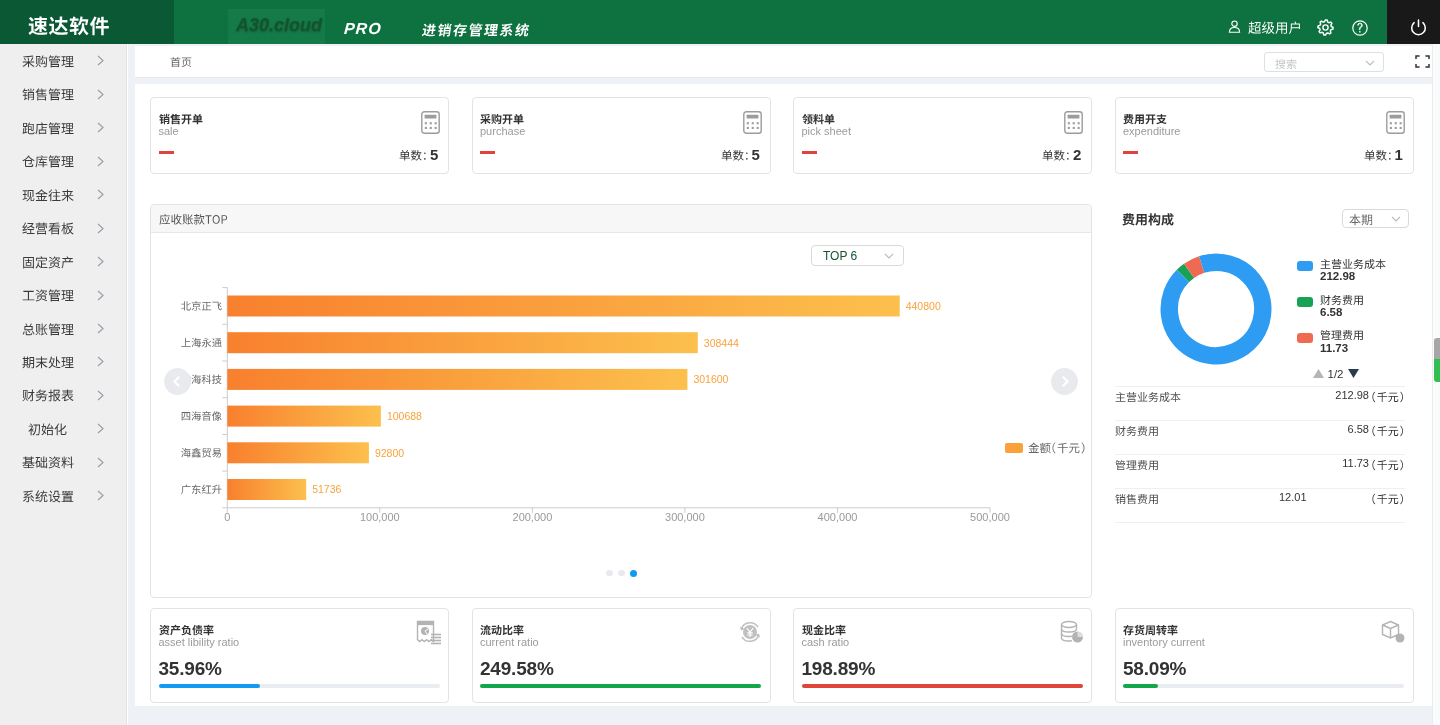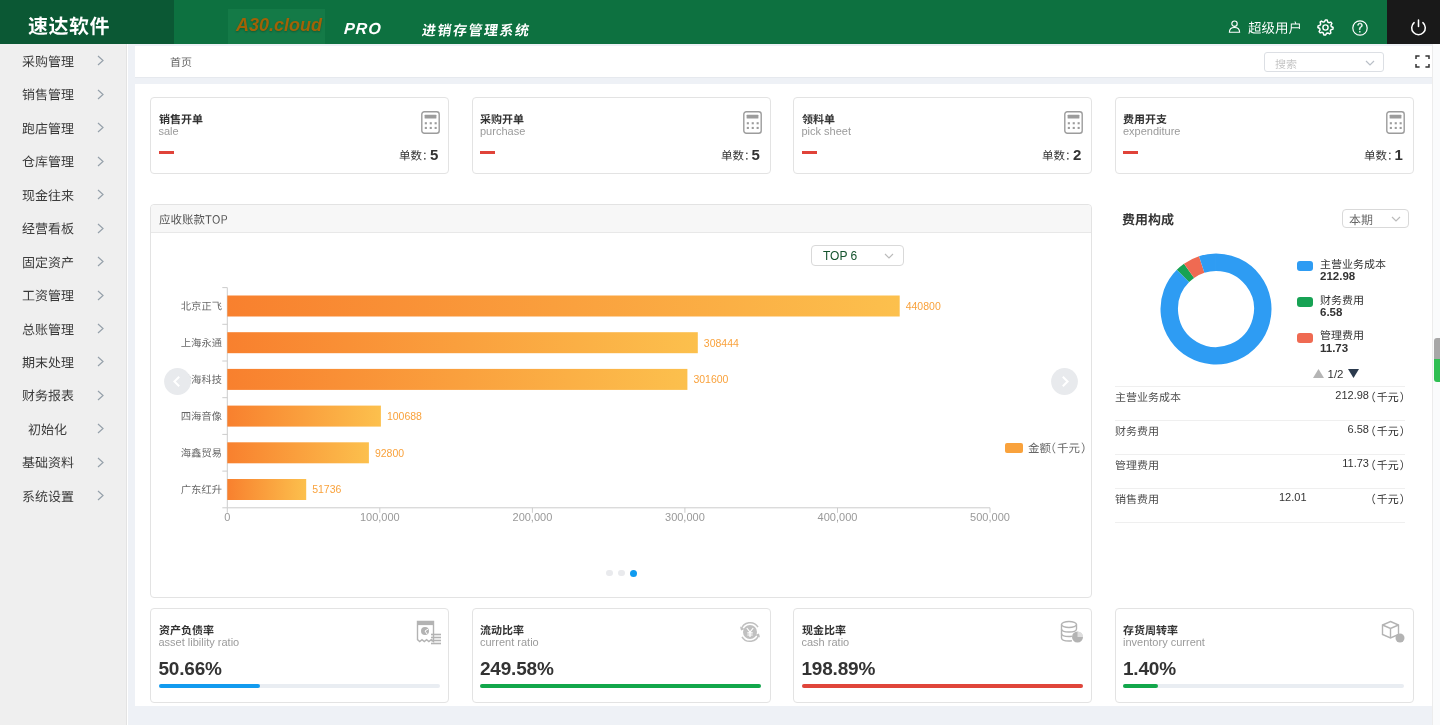--- a/index.html
+++ b/index.html
@@ -6,21 +6,21 @@
 .abs{position:absolute}
 body{position:relative}
 </style></head><body>
 
 <div class="abs" style="left:0;top:0;width:1440px;height:44px;background:#0d7140"></div>
 <div class="abs" style="left:0;top:0;width:174px;height:44px;background:#0b5834"></div>
 <svg style="position:absolute;left:28px;top:13px;" width="83" height="28" viewBox="0 0 83 28">
     <path transform="translate(0,20.4)" fill="#fff" d="M0.9 -15C2 -14 3.4 -12.6 4 -11.6L5.9 -13.1C5.3 -14 3.8 -15.4 2.7 -16.3ZM5.6 -9.8H0.8V-7.6H3.3V-2.3C2.4 -1.9 1.4 -1.2 0.5 -0.3L2 1.7C2.9 0.6 3.9 -0.6 4.6 -0.6C5.1 -0.6 5.8 -0 6.7 0.4C8.2 1.2 9.9 1.4 12.3 1.4C14.3 1.4 17.5 1.3 18.8 1.2C18.9 0.6 19.2 -0.5 19.5 -1.1C17.5 -0.9 14.5 -0.7 12.4 -0.7C10.3 -0.7 8.4 -0.8 7.1 -1.5C6.4 -1.8 6 -2.1 5.6 -2.3ZM9.2 -10.3H11.4V-8.6H9.2ZM13.7 -10.3H16V-8.6H13.7ZM11.4 -17V-15.3H6.4V-13.3H11.4V-12.2H7V-6.8H10.3C9.3 -5.5 7.6 -4.2 5.9 -3.6C6.4 -3.1 7.1 -2.3 7.4 -1.8C8.9 -2.5 10.3 -3.7 11.4 -5.1V-1.4H13.7V-5C15.2 -4 16.6 -2.9 17.4 -2.1L18.9 -3.7C17.9 -4.6 16.1 -5.8 14.5 -6.8H18.3V-12.2H13.7V-13.3H18.9V-15.3H13.7V-17Z M21.7 -15.6C22.6 -14.4 23.6 -12.7 24 -11.6L26.2 -12.8C25.8 -13.9 24.7 -15.5 23.7 -16.7ZM31.8 -16.9C31.7 -15.6 31.7 -14.4 31.7 -13.3H27.1V-11H31.5C31 -7.8 29.9 -5.4 26.6 -3.8C27.2 -3.3 27.9 -2.5 28.2 -1.8C30.8 -3.2 32.2 -5 33.1 -7.2C34.8 -5.4 36.6 -3.4 37.6 -1.9L39.6 -3.4C38.3 -5.2 35.9 -7.7 33.7 -9.7L33.9 -11H39.4V-13.3H34.1C34.2 -14.4 34.2 -15.7 34.3 -16.9ZM26 -9.7H21.3V-7.4H23.6V-2.7C22.8 -2.3 21.8 -1.6 20.9 -0.6L22.6 1.7C23.3 0.5 24.2 -0.8 24.7 -0.8C25.2 -0.8 25.9 -0.2 26.8 0.3C28.3 1.2 30 1.4 32.6 1.4C34.6 1.4 37.9 1.3 39.3 1.2C39.3 0.5 39.7 -0.7 40 -1.4C38 -1.1 34.8 -0.9 32.7 -0.9C30.4 -0.9 28.6 -1 27.2 -1.8C26.7 -2.1 26.4 -2.3 26 -2.5Z M52.4 -17C52 -13.9 51.3 -11 49.9 -9.2C50.4 -8.9 51.4 -8.2 51.8 -7.8C52.6 -8.9 53.2 -10.4 53.7 -12H57.8C57.6 -10.7 57.4 -9.5 57.1 -8.6L59.1 -8.1C59.5 -9.6 60 -11.8 60.4 -13.8L58.8 -14.2L58.4 -14.1H54.2C54.4 -15 54.6 -15.8 54.7 -16.7ZM53.9 -10.2V-9.2C53.9 -6.7 53.6 -2.7 49.7 0.2C50.2 0.6 51.1 1.3 51.5 1.8C53.4 0.3 54.5 -1.4 55.2 -3.1C56 -1 57.2 0.7 59 1.8C59.4 1.2 60.1 0.2 60.6 -0.2C58.2 -1.4 56.8 -4.1 56.1 -7.2C56.2 -7.9 56.2 -8.6 56.2 -9.2V-10.2ZM42.7 -6.2C42.8 -6.4 43.6 -6.5 44.3 -6.5H46.2V-4.4C44.4 -4.1 42.8 -3.9 41.5 -3.8L42 -1.3L46.2 -2V1.7H48.4V-2.4L50.7 -2.8L50.5 -5L48.4 -4.7V-6.5H50.3L50.4 -8.7H48.4V-11.4H46.2V-8.7H44.9C45.4 -9.8 45.9 -11.2 46.4 -12.6H50.5V-14.8H47.1L47.5 -16.5L45.2 -17C45.1 -16.2 44.9 -15.5 44.7 -14.8H41.8V-12.6H44.1C43.7 -11.3 43.3 -10.2 43.1 -9.8C42.7 -8.9 42.4 -8.4 41.9 -8.2C42.2 -7.7 42.5 -6.6 42.7 -6.2Z M67.8 -7.3V-5H73.2V1.8H75.7V-5H80.8V-7.3H75.7V-10.8H79.9V-13.1H75.7V-16.7H73.2V-13.1H71.6C71.8 -13.9 72 -14.6 72.2 -15.4L69.8 -15.9C69.4 -13.4 68.6 -10.9 67.5 -9.3C68.1 -9.1 69.1 -8.5 69.6 -8.2C70 -8.9 70.4 -9.8 70.8 -10.8H73.2V-7.3ZM66.3 -16.9C65.3 -14.1 63.6 -11.2 61.9 -9.4C62.3 -8.8 62.9 -7.5 63.2 -6.9C63.6 -7.3 64 -7.8 64.4 -8.3V1.8H66.6V-11.9C67.4 -13.3 68.1 -14.8 68.6 -16.2Z"></path>
   </svg>
 <div class="abs" style="left:228px;top:9px;width:97px;height:35px;background:#147a47"></div>
-<div class="abs" style="left:236px;top:15px;width:98px;height:24px;color:#a16207;font-style:italic;font-weight:bold;font-size:18px;letter-spacing:0;text-shadow:0 1px 2px rgba(0,0,0,0.25)">A30.cloud</div>
+<div class="abs" style="left:236px;top:15px;width:98px;height:24px;color:#14532d;font-style:italic;font-weight:bold;font-size:18px;letter-spacing:0;text-shadow:0 1px 2px rgba(0,0,0,0.25)">A30.cloud</div>
 <div class="abs" style="left:344px;top:20px;color:#fff;font-style:italic;font-weight:bold;font-size:16px;letter-spacing:1px;transform:skewX(-4deg)">PRO</div>
 <svg style="position:absolute;left:422px;top:20.5px;transform:skewX(-8deg);" width="110" height="20" viewBox="0 0 110 20">
     <path transform="translate(0,14.3)" fill="#fff" d="M0.8 -10.7C1.6 -10 2.6 -9 3 -8.3L4.3 -9.4C3.8 -10 2.8 -11 2 -11.6ZM9.8 -11.5V-9.5H8.2V-11.5H6.5V-9.5H4.8V-7.9H6.5V-7C6.5 -6.6 6.5 -6.3 6.5 -5.9H4.6V-4.3H6.2C6 -3.5 5.6 -2.7 4.8 -2.1C5.2 -1.9 5.9 -1.3 6.1 -1C7.1 -1.8 7.7 -3.1 7.9 -4.3H9.8V-1.2H11.4V-4.3H13.3V-5.9H11.4V-7.9H13V-9.5H11.4V-11.5ZM8.2 -7.9H9.8V-5.9H8.1C8.2 -6.3 8.2 -6.6 8.2 -7ZM3.9 -6.8H0.6V-5.2H2.2V-1.8C1.6 -1.6 1 -1 0.3 -0.4L1.4 1.2C1.9 0.4 2.6 -0.5 3 -0.5C3.3 -0.5 3.8 -0.1 4.4 0.3C5.4 0.8 6.7 1 8.4 1C9.9 1 12.2 0.9 13.2 0.8C13.2 0.4 13.5 -0.5 13.7 -0.9C12.2 -0.7 10 -0.6 8.5 -0.6C6.9 -0.6 5.6 -0.7 4.7 -1.2C4.4 -1.4 4.1 -1.5 3.9 -1.7Z M21.5 -10.8C22 -10 22.4 -8.9 22.6 -8.3L24 -9C23.8 -9.7 23.3 -10.7 22.8 -11.5ZM27.5 -11.6C27.3 -10.7 26.7 -9.6 26.4 -8.9L27.7 -8.3C28.1 -9 28.6 -10 29 -11ZM16.3 -5.1V-3.5H18V-1.4C18 -0.8 17.6 -0.4 17.3 -0.2C17.6 0.1 17.9 0.8 18 1.2C18.3 0.9 18.8 0.7 21.3 -0.6C21.2 -1 21 -1.6 21 -2.1L19.6 -1.4V-3.5H21.3V-5.1H19.6V-6.4H21V-7.9H17.3C17.5 -8.2 17.7 -8.5 17.9 -8.8H21.3V-10.4H18.8C18.9 -10.7 19.1 -11.1 19.2 -11.4L17.8 -11.9C17.4 -10.6 16.6 -9.5 15.8 -8.7C16 -8.3 16.4 -7.4 16.5 -7.1L17 -7.6V-6.4H18V-5.1ZM23.2 -4H27.1V-2.9H23.2ZM23.2 -5.4V-6.4H27.1V-5.4ZM24.4 -11.9V-8H21.7V1.2H23.2V-1.5H27.1V-0.6C27.1 -0.4 27 -0.4 26.8 -0.3C26.6 -0.3 25.9 -0.3 25.3 -0.4C25.5 0.1 25.7 0.7 25.8 1.2C26.8 1.2 27.5 1.1 27.9 0.9C28.4 0.6 28.5 0.2 28.5 -0.5V-8L27.1 -8H25.9V-11.9Z M39.4 -4.8V-3.9H35.9V-2.3H39.4V-0.6C39.4 -0.4 39.4 -0.3 39.1 -0.3C38.9 -0.3 38.1 -0.3 37.4 -0.4C37.6 0.1 37.8 0.8 37.9 1.3C39 1.3 39.8 1.2 40.4 1C41 0.8 41.1 0.3 41.1 -0.5V-2.3H44.5V-3.9H41.1V-4.4C42.1 -5 43 -5.9 43.7 -6.6L42.7 -7.5L42.3 -7.4H37V-5.9H40.8C40.4 -5.5 39.9 -5.1 39.4 -4.8ZM36.2 -11.9C36 -11.3 35.8 -10.7 35.6 -10.1H31.8V-8.5H34.9C34 -6.8 32.8 -5.2 31.3 -4.2C31.5 -3.8 31.9 -3.1 32 -2.6C32.5 -3 33 -3.3 33.4 -3.7V1.2H35.1V-5.6C35.7 -6.5 36.3 -7.4 36.7 -8.5H44.3V-10.1H37.4C37.6 -10.5 37.8 -11 37.9 -11.5Z M49.2 -6.1V1.3H50.9V0.9H56.9V1.3H58.5V-2.4H50.9V-3H57.8V-6.1ZM56.9 -0.4H50.9V-1.1H56.9ZM52.4 -8.8C52.5 -8.5 52.7 -8.3 52.8 -8H47.5V-5.5H49.1V-6.7H57.8V-5.5H59.5V-8H54.5C54.3 -8.3 54.1 -8.8 53.9 -9.1ZM50.9 -4.9H56.2V-4.2H50.9ZM48.8 -12C48.4 -10.8 47.7 -9.6 46.9 -8.9C47.3 -8.7 48 -8.3 48.3 -8.1C48.8 -8.5 49.2 -9.1 49.5 -9.7H50C50.4 -9.2 50.7 -8.6 50.9 -8.2L52.3 -8.7C52.2 -9 51.9 -9.4 51.7 -9.7H53.4V-10.9H50.1C50.2 -11.2 50.3 -11.4 50.4 -11.7ZM54.8 -12C54.5 -11 54 -10 53.4 -9.4C53.7 -9.2 54.4 -8.8 54.7 -8.6C55 -8.9 55.3 -9.3 55.5 -9.7H56.1C56.5 -9.2 57 -8.6 57.1 -8.2L58.5 -8.8C58.4 -9.1 58.1 -9.4 57.9 -9.7H59.8V-10.9H56.1C56.2 -11.2 56.3 -11.4 56.4 -11.7Z M69.2 -7.4H70.6V-6.2H69.2ZM72.1 -7.4H73.4V-6.2H72.1ZM69.2 -9.9H70.6V-8.7H69.2ZM72.1 -9.9H73.4V-8.7H72.1ZM66.6 -0.7V0.8H75.7V-0.7H72.2V-2H75.2V-3.6H72.2V-4.8H75V-11.3H67.7V-4.8H70.5V-3.6H67.6V-2H70.5V-0.7ZM62.3 -1.7 62.7 -0C64.1 -0.5 65.8 -1 67.3 -1.6L67 -3.1L65.7 -2.7V-5.5H66.9V-7.1H65.7V-9.5H67.2V-11.1H62.5V-9.5H64V-7.1H62.6V-5.5H64V-2.2Z M80.9 -3C80.2 -2.1 79.1 -1.2 78 -0.6C78.5 -0.4 79.2 0.2 79.5 0.5C80.5 -0.2 81.8 -1.3 82.6 -2.4ZM86.2 -2.2C87.3 -1.4 88.6 -0.2 89.2 0.5L90.7 -0.5C90 -1.3 88.6 -2.4 87.5 -3.1ZM86.5 -6.2C86.7 -5.9 87 -5.6 87.3 -5.3L83.1 -5.1C84.9 -6 86.7 -7.1 88.3 -8.4L87.1 -9.5C86.5 -8.9 85.8 -8.4 85.1 -8L82.4 -7.8C83.2 -8.4 84 -9.1 84.7 -9.8C86.5 -10 88.3 -10.2 89.7 -10.6L88.5 -11.9C86.1 -11.4 82.2 -11 78.8 -10.9C79 -10.5 79.2 -9.8 79.2 -9.4C80.2 -9.5 81.3 -9.5 82.4 -9.6C81.6 -8.9 80.9 -8.4 80.6 -8.2C80.2 -7.9 79.9 -7.7 79.6 -7.7C79.7 -7.2 80 -6.5 80 -6.2C80.3 -6.3 80.8 -6.4 83 -6.6C82.1 -6 81.3 -5.6 80.9 -5.4C80 -5 79.5 -4.7 78.9 -4.7C79.1 -4.2 79.3 -3.5 79.4 -3.2C79.9 -3.4 80.5 -3.5 83.7 -3.7V-0.6C83.7 -0.5 83.6 -0.4 83.4 -0.4C83.2 -0.4 82.3 -0.4 81.6 -0.4C81.8 0 82.1 0.7 82.2 1.2C83.2 1.2 84 1.2 84.6 0.9C85.3 0.7 85.4 0.2 85.4 -0.6V-3.9L88.3 -4.1C88.7 -3.6 89 -3.2 89.2 -2.8L90.5 -3.6C89.9 -4.5 88.8 -5.9 87.7 -6.8Z M102.5 -4.8V-0.9C102.5 0.5 102.8 1 104.1 1C104.3 1 104.8 1 105.1 1C106.1 1 106.5 0.4 106.6 -1.8C106.2 -1.9 105.5 -2.2 105.2 -2.5C105.2 -0.7 105.1 -0.4 104.9 -0.4C104.8 -0.4 104.5 -0.4 104.4 -0.4C104.2 -0.4 104.2 -0.4 104.2 -0.9V-4.8ZM99.9 -4.8C99.8 -2.4 99.6 -1 97.5 -0.1C97.8 0.3 98.3 0.9 98.5 1.3C101.1 0.2 101.4 -1.9 101.5 -4.8ZM93.5 -1 93.9 0.7C95.2 0.2 96.9 -0.5 98.5 -1.1L98.2 -2.6C96.5 -1.9 94.7 -1.3 93.5 -1ZM101.1 -11.6C101.3 -11.1 101.5 -10.5 101.7 -10.1H98.6V-8.6H100.8C100.2 -7.8 99.5 -6.9 99.2 -6.7C98.9 -6.4 98.5 -6.3 98.2 -6.2C98.4 -5.9 98.6 -5 98.7 -4.6C99.2 -4.8 99.9 -4.9 104.6 -5.4C104.8 -5 105 -4.7 105.1 -4.4L106.5 -5.1C106.2 -6 105.3 -7.3 104.5 -8.3L103.2 -7.7C103.5 -7.4 103.7 -7 103.9 -6.7L101.1 -6.5C101.6 -7.1 102.2 -7.9 102.7 -8.6H106.4V-10.1H102.5L103.4 -10.3C103.3 -10.7 103 -11.4 102.7 -12ZM93.9 -5.8C94.1 -5.9 94.4 -6 95.5 -6.1C95.1 -5.5 94.7 -5 94.5 -4.8C94.1 -4.3 93.8 -4 93.4 -3.9C93.6 -3.5 93.9 -2.7 93.9 -2.4C94.3 -2.6 94.9 -2.8 98.2 -3.6C98.2 -3.9 98.2 -4.6 98.2 -5L96.3 -4.6C97.2 -5.7 98 -7 98.7 -8.2L97.2 -9.1C97 -8.6 96.7 -8.1 96.5 -7.6L95.4 -7.6C96.2 -8.7 97 -10 97.5 -11.2L95.8 -12C95.3 -10.4 94.4 -8.7 94.1 -8.3C93.8 -7.8 93.6 -7.5 93.3 -7.5C93.5 -7 93.8 -6.1 93.9 -5.8Z"></path>
   </svg>
 <svg class="abs" style="left:1228px;top:20px" width="13" height="13" viewBox="0 0 15 15">
 <circle cx="7.5" cy="4.2" r="3.1" fill="none" stroke="#fff" stroke-width="1.3"></circle>
 <path d="M1.6 14.2 C1.6 10.6 4.2 8.6 7.5 8.6 C10.8 8.6 13.4 10.6 13.4 14.2 Z" fill="none" stroke="#fff" stroke-width="1.3"></path>
   </svg>
 <svg style="position:absolute;left:1248px;top:18.5px;" width="55" height="19" viewBox="0 0 55 19">
     <path transform="translate(0,13.8)" fill="#fff" d="M8 -4.7H11.2V-2.2H8ZM7.1 -5.5V-1.4H12.3V-5.5ZM1.3 -5.3C1.3 -2.9 1.1 -0.7 0.4 0.6C0.6 0.7 1 1 1.2 1.1C1.6 0.4 1.8 -0.5 2 -1.6C3 0.3 4.6 0.7 7.5 0.7H12.7C12.7 0.4 12.9 -0 13.1 -0.3C12.3 -0.2 8.1 -0.2 7.5 -0.2C6.1 -0.2 5 -0.4 4.2 -0.7V-3.4H6.3V-4.3H4.2V-6.2H6.4C6.6 -6.1 6.8 -5.9 6.9 -5.8C8.4 -6.6 9.2 -7.9 9.5 -9.9H11.6C11.5 -8.1 11.3 -7.5 11.2 -7.2C11.1 -7.1 10.9 -7.1 10.7 -7.1C10.6 -7.1 10 -7.1 9.5 -7.2C9.6 -6.9 9.7 -6.6 9.7 -6.3C10.3 -6.3 10.9 -6.3 11.2 -6.3C11.6 -6.3 11.8 -6.4 12 -6.6C12.3 -7 12.4 -7.9 12.5 -10.4C12.6 -10.5 12.6 -10.8 12.6 -10.8H6.6V-9.9H8.5C8.3 -8.3 7.7 -7.2 6.5 -6.6V-7.1H4.1V-8.8H6.2V-9.7H4.1V-11.3H3.1V-9.7H1V-8.8H3.1V-7.1H0.7V-6.2H3.3V-1.3C2.8 -1.7 2.4 -2.3 2.1 -3.3C2.2 -3.9 2.2 -4.5 2.2 -5.2Z M14.1 -0.8 14.3 0.2C15.6 -0.2 17.3 -0.9 18.9 -1.5L18.7 -2.4C17 -1.8 15.2 -1.1 14.1 -0.8ZM18.9 -10.5V-9.5H20.4C20.2 -5.2 19.8 -1.7 17.9 0.5C18.2 0.6 18.7 0.9 18.8 1.1C20 -0.4 20.6 -2.4 21 -4.8C21.5 -3.7 22 -2.7 22.7 -1.8C21.9 -0.9 20.9 -0.2 19.8 0.3C20.1 0.5 20.4 0.9 20.6 1.1C21.6 0.6 22.5 -0.1 23.3 -1C24 -0.1 24.9 0.6 25.9 1.1C26 0.8 26.3 0.4 26.5 0.2C25.6 -0.2 24.7 -0.9 23.9 -1.8C24.9 -3 25.6 -4.6 26 -6.6L25.4 -6.8L25.2 -6.8H23.8C24.1 -7.9 24.5 -9.3 24.8 -10.5ZM21.4 -9.5H23.6C23.2 -8.2 22.8 -6.8 22.5 -5.9H24.8C24.5 -4.6 24 -3.5 23.3 -2.5C22.4 -3.8 21.7 -5.2 21.2 -6.7C21.3 -7.6 21.4 -8.5 21.4 -9.5ZM14.2 -5.7C14.4 -5.8 14.8 -5.9 16.5 -6.1C15.9 -5.2 15.3 -4.5 15.1 -4.2C14.6 -3.7 14.3 -3.4 14 -3.3C14.1 -3.1 14.3 -2.6 14.3 -2.4C14.6 -2.6 15.1 -2.8 18.7 -3.9C18.6 -4.1 18.6 -4.5 18.6 -4.7L16 -4C17 -5.2 18 -6.6 18.8 -8L18 -8.5C17.7 -8 17.4 -7.5 17.1 -7L15.3 -6.8C16.1 -8 16.9 -9.5 17.6 -10.9L16.6 -11.4C16.1 -9.7 15 -8 14.7 -7.5C14.4 -7 14.2 -6.7 13.9 -6.7C14 -6.4 14.2 -5.9 14.2 -5.7Z M29.1 -10.4V-5.5C29.1 -3.6 28.9 -1.2 27.4 0.5C27.7 0.6 28.1 0.9 28.2 1.1C29.3 0 29.7 -1.6 29.9 -3.1H33.3V1H34.3V-3.1H38V-0.3C38 -0.1 37.9 0 37.6 0C37.4 0.1 36.4 0.1 35.5 0C35.6 0.3 35.8 0.7 35.8 1C37.1 1 37.9 1 38.4 0.8C38.8 0.7 39 0.4 39 -0.3V-10.4ZM30.1 -9.4H33.3V-7.2H30.1ZM38 -9.4V-7.2H34.3V-9.4ZM30.1 -6.3H33.3V-4H30C30.1 -4.5 30.1 -5 30.1 -5.5ZM38 -6.3V-4H34.3V-6.3Z M43.8 -8.3H50.9V-5.6H43.8L43.8 -6.3ZM46.5 -11.2C46.7 -10.6 47 -9.8 47.2 -9.2H42.8V-6.3C42.8 -4.3 42.6 -1.5 41 0.6C41.2 0.7 41.6 1 41.8 1.2C43.2 -0.5 43.6 -2.7 43.8 -4.6H50.9V-3.8H51.9V-9.2H47.6L48.2 -9.4C48.1 -10 47.7 -10.8 47.4 -11.4Z"></path>
@@ -370,21 +370,21 @@
 <div class="abs" style="left:1279px;top:492.1px;width:90px;font-size:11px;color:#333;line-height:11px">12.01</div>
 <svg style="position:absolute;left:1371px;top:491.6px;" width="35" height="16" viewBox="0 0 35 16">
     <path transform="translate(0,11.2)" fill="#333" d="M1.4 -4.2C1.4 -2 2.3 -0.3 3.6 1.1L4.3 0.7C3 -0.6 2.2 -2.2 2.2 -4.2C2.2 -6.1 3 -7.8 4.3 -9.1L3.6 -9.4C2.3 -8.1 1.4 -6.3 1.4 -4.2Z M14.4 -9.1C12.7 -8.5 9.6 -8.1 6.9 -7.9C7 -7.7 7.1 -7.3 7.1 -7.1C8.3 -7.2 9.5 -7.4 10.8 -7.5V-4.9H6.3V-4.1H10.8V0.9H11.6V-4.1H16.2V-4.9H11.6V-7.7C12.9 -7.9 14.1 -8.1 15.1 -8.4Z M18.3 -8.4V-7.6H26.1V-8.4ZM17.4 -5.3V-4.5H20.2C20 -2.4 19.6 -0.7 17.2 0.2C17.4 0.4 17.7 0.7 17.8 0.8C20.3 -0.2 20.9 -2.1 21.1 -4.5H23.1V-0.5C23.1 0.4 23.4 0.7 24.4 0.7C24.6 0.7 25.8 0.7 26 0.7C26.9 0.7 27.2 0.2 27.3 -1.7C27 -1.8 26.7 -1.9 26.5 -2.1C26.4 -0.4 26.4 -0.1 25.9 -0.1C25.7 -0.1 24.7 -0.1 24.5 -0.1C24.1 -0.1 24 -0.2 24 -0.6V-4.5H27.1V-5.3Z M32 -4.2C32 -6.3 31.1 -8.1 29.8 -9.4L29.2 -9.1C30.4 -7.8 31.2 -6.1 31.2 -4.2C31.2 -2.2 30.4 -0.6 29.2 0.7L29.8 1.1C31.1 -0.3 32 -2 32 -4.2Z"></path>
   </svg>
 <div class="abs" style="left:1114.5px;top:521.6px;width:290px;border-top:1px solid #efefef"></div>
 <div class="abs" style="left:150px;top:608px;width:299px;height:95px;background:#fff;border:1px solid #e3e3e3;border-radius:4px"></div>
 <svg style="position:absolute;left:158.5px;top:622.7px;" width="56" height="16" viewBox="0 0 56 16">
     <path transform="translate(0,11.2)" fill="#333" d="M0.8 -8.2C1.6 -7.9 2.5 -7.3 3 -7L3.7 -8C3.2 -8.3 2.2 -8.8 1.4 -9.1ZM0.5 -5.7 0.9 -4.5C1.8 -4.8 2.9 -5.2 3.9 -5.6L3.7 -6.7C2.5 -6.3 1.3 -5.9 0.5 -5.7ZM1.8 -4.1V-1.1H3.1V-2.9H8V-1.2H9.3V-4.1ZM4.9 -2.6C4.6 -1.3 3.9 -0.5 0.4 -0.1C0.6 0.2 0.9 0.7 0.9 1C4.8 0.5 5.8 -0.7 6.2 -2.6ZM5.6 -0.5C6.9 -0.2 8.7 0.5 9.6 0.9L10.4 -0.1C9.4 -0.5 7.6 -1.1 6.3 -1.5ZM5.1 -9.3C4.9 -8.5 4.3 -7.6 3.5 -7C3.8 -6.8 4.2 -6.4 4.4 -6.1C4.9 -6.5 5.2 -7 5.5 -7.4H6.4C6.1 -6.5 5.5 -5.6 3.7 -5.1C3.9 -4.9 4.2 -4.4 4.3 -4.1C5.8 -4.6 6.6 -5.3 7.1 -6.1C7.8 -5.2 8.7 -4.6 9.8 -4.2C9.9 -4.6 10.3 -5 10.5 -5.3C9.2 -5.5 8.2 -6.2 7.6 -7.1L7.7 -7.4H8.8C8.7 -7.1 8.6 -6.9 8.5 -6.6L9.6 -6.3C9.9 -6.8 10.2 -7.6 10.4 -8.2L9.4 -8.4L9.2 -8.4H6.1C6.2 -8.6 6.3 -8.8 6.3 -9.1Z M15.4 -9.1C15.6 -8.8 15.8 -8.5 15.9 -8.2H12.1V-7H14.7L13.7 -6.5C14 -6.1 14.3 -5.6 14.5 -5.2H12.2V-3.7C12.2 -2.5 12.1 -1 11.3 0.2C11.6 0.3 12.2 0.9 12.4 1.1C13.4 -0.2 13.6 -2.3 13.6 -3.6V-3.9H21.3V-5.2H19L19.9 -6.5L18.4 -6.9C18.2 -6.4 17.9 -5.7 17.6 -5.2H15L15.8 -5.5C15.6 -5.9 15.3 -6.5 14.9 -7H21.1V-8.2H17.5C17.3 -8.6 17.1 -9 16.8 -9.4Z M27.7 -0.8C29.1 -0.2 30.5 0.5 31.4 1L32.4 0.1C31.4 -0.4 29.9 -1.1 28.5 -1.6ZM26.9 -4.3C26.8 -1.9 26.5 -0.7 22.4 -0.1C22.7 0.1 23 0.6 23.1 1C27.6 0.3 28.1 -1.4 28.3 -4.3ZM25.8 -7.2H28.3C28.1 -6.9 27.8 -6.5 27.6 -6.2H24.9C25.3 -6.5 25.5 -6.9 25.8 -7.2ZM25.5 -9.3C25 -8.1 23.9 -6.7 22.4 -5.6C22.7 -5.4 23.1 -5 23.3 -4.7C23.6 -4.8 23.8 -5 24 -5.2V-1.3H25.3V-5H29.9V-1.3H31.3V-6.2H29.1C29.5 -6.7 29.9 -7.3 30.1 -7.7L29.2 -8.3L29 -8.3H26.5C26.7 -8.5 26.8 -8.8 26.9 -9.1Z M39.2 -2.9V-2.2C39.2 -1.5 39 -0.5 36.1 0.1C36.3 0.3 36.7 0.7 36.9 1C40 0.1 40.4 -1.2 40.4 -2.1V-2.9ZM40.1 -0.3C41.1 0 42.3 0.5 42.9 0.9L43.5 -0C42.9 -0.4 41.6 -0.9 40.8 -1.1ZM36.9 -4.3V-1.1H38V-3.4H41.6V-1.1H42.9V-4.3ZM39.2 -9.3V-8.5H36.6V-7.5H39.2V-7H37V-6.1H39.2V-5.6H36.3V-4.7H43.5V-5.6H40.4V-6.1H42.7V-7H40.4V-7.5H43V-8.5H40.4V-9.3ZM35.3 -9.3C34.9 -7.8 34.1 -6.2 33.2 -5.2C33.5 -4.8 33.8 -4.1 34 -3.8C34.2 -4 34.4 -4.3 34.6 -4.6V1H35.8V-6.9C36.1 -7.6 36.4 -8.3 36.6 -8.9Z M53 -7.1C52.6 -6.6 52 -6 51.6 -5.7L52.5 -5.1C53 -5.4 53.6 -5.9 54.1 -6.4ZM44.7 -6.3C45.3 -6 46.1 -5.4 46.4 -5.1L47.3 -5.9C46.9 -6.2 46.2 -6.7 45.6 -7ZM44.5 -2.3V-1H48.8V1H50.2V-1H54.5V-2.3H50.2V-3H48.8V-2.3ZM48.5 -9.1 48.9 -8.5H44.8V-7.3H48.5C48.3 -6.9 48 -6.6 47.9 -6.5C47.8 -6.3 47.6 -6.2 47.4 -6.1C47.6 -5.8 47.7 -5.3 47.8 -5.1C48 -5.2 48.2 -5.2 49 -5.3C48.7 -4.9 48.3 -4.6 48.2 -4.5C47.8 -4.2 47.5 -4 47.2 -3.9C47.4 -3.6 47.5 -3.1 47.6 -2.9C47.9 -3 48.3 -3.1 50.9 -3.3C51 -3.1 51.1 -2.9 51.1 -2.8L52.2 -3.2C52.1 -3.4 51.9 -3.8 51.7 -4.1C52.4 -3.7 53.1 -3.2 53.5 -2.8L54.5 -3.6C54 -4 53 -4.6 52.3 -5L51.5 -4.4C51.3 -4.7 51.2 -4.9 51 -5.2L50 -4.8C50.2 -4.6 50.3 -4.5 50.4 -4.3L49.3 -4.2C50.1 -4.9 51 -5.7 51.8 -6.6L50.8 -7.2C50.6 -6.9 50.3 -6.6 50.1 -6.3L49 -6.3C49.3 -6.6 49.6 -6.9 49.8 -7.3H54.4V-8.5H50.4C50.3 -8.8 50.1 -9.1 49.8 -9.4ZM44.4 -3.9 45.1 -2.8C45.7 -3.1 46.5 -3.5 47.2 -3.9L47.4 -4L47.2 -5C46.2 -4.6 45.1 -4.1 44.4 -3.9Z"></path>
   </svg>
 <div class="abs" style="left:158.5px;top:635.5px;font-size:11px;color:#9b9b9b">asset libility ratio</div>
-<div class="abs" style="left:158.5px;top:658px;font-size:19px;font-weight:bold;color:#333;letter-spacing:-0.2px">50.66%</div>
+<div class="abs" style="left:158.5px;top:658px;font-size:19px;font-weight:bold;color:#333;letter-spacing:-0.2px">35.96%</div>
 <div class="abs" style="left:158.5px;top:684px;width:281px;height:4px;border-radius:2px;background:#e9edf2"></div>
 <div class="abs" style="left:158.5px;top:684px;width:101.2px;height:4px;border-radius:2px;background:#129bef"></div>
 <svg class="abs" style="left:416px;top:620px" width="26" height="25" viewBox="0 0 26 25">
 <path d="M1.5 1.5 H17.5 V21.5 L15.2 19.6 L12.9 21.5 L10.6 19.6 L8.3 21.5 L6 19.6 L3.7 21.5 L1.5 19.6 Z" fill="none" stroke="#b3b3b3" stroke-width="1.4"></path>
 <rect x="1.5" y="1.5" width="16" height="3.6" fill="#b3b3b3"></rect>
 <circle cx="9" cy="11" r="4" fill="#b3b3b3"></circle>
     <path d="M9 11 L12.4 8.9 M9 11 L11.2 14.2" stroke="#fff" stroke-width="1"></path>
 <g stroke="#b3b3b3" stroke-width="1.6">
       <line x1="15" y1="14.5" x2="25" y2="14.5"></line>
       <line x1="15" y1="17.5" x2="25" y2="17.5"></line>
@@ -424,21 +424,21 @@
 <path d="M2.5 13.5 V18 C2.5 19.7 5.9 21 10 21 C11 21 12 20.9 12.9 20.8"></path>
     </g>
 <circle cx="18.5" cy="17" r="5.5" fill="#b3b3b3"></circle>
     <path d="M18.5 17 V11.5 A5.5 5.5 0 0 1 24 17 Z" fill="#fff" opacity="0.55"></path>
   </svg>
 <div class="abs" style="left:1114.5px;top:608px;width:299px;height:95px;background:#fff;border:1px solid #e3e3e3;border-radius:4px"></div>
 <svg style="position:absolute;left:1123.0px;top:622.7px;" width="56" height="16" viewBox="0 0 56 16">
     <path transform="translate(0,11.2)" fill="#333" d="M6.6 -3.8V-3H3.8V-1.8H6.6V-0.4C6.6 -0.3 6.6 -0.3 6.4 -0.2C6.2 -0.2 5.6 -0.2 5 -0.3C5.2 0.1 5.3 0.6 5.4 1C6.3 1 6.9 1 7.4 0.8C7.9 0.6 8 0.3 8 -0.4V-1.8H10.6V-3H8V-3.4C8.7 -3.9 9.4 -4.6 10 -5.2L9.2 -5.9L8.9 -5.8H4.7V-4.6H7.7C7.4 -4.3 7 -4 6.6 -3.8ZM4 -9.3C3.9 -8.9 3.8 -8.4 3.6 -7.9H0.6V-6.6H3C2.3 -5.3 1.4 -4.1 0.2 -3.3C0.4 -3 0.7 -2.4 0.8 -2.1C1.2 -2.3 1.5 -2.6 1.9 -2.9V1H3.2V-4.4C3.7 -5.1 4.1 -5.9 4.5 -6.6H10.4V-7.9H5C5.2 -8.3 5.3 -8.6 5.4 -9Z M15.8 -3.1V-2.3C15.8 -1.6 15.4 -0.7 11.6 -0.1C11.9 0.2 12.3 0.7 12.4 1C16.5 0.2 17.2 -1.1 17.2 -2.2V-3.1ZM16.9 -0.5C18.2 -0.2 19.9 0.5 20.8 1L21.5 -0.1C20.6 -0.5 18.8 -1.1 17.6 -1.5ZM12.8 -4.7V-1.1H14.2V-3.4H18.9V-1.3H20.3V-4.7ZM16.5 -9.3V-7.7C16 -7.6 15.5 -7.5 15 -7.4C15.1 -7.1 15.3 -6.7 15.4 -6.4L16.5 -6.7C16.5 -5.5 16.9 -5.2 18.3 -5.2C18.6 -5.2 19.7 -5.2 20 -5.2C21.1 -5.2 21.4 -5.5 21.6 -6.8C21.2 -6.9 20.7 -7.1 20.4 -7.3C20.4 -6.4 20.3 -6.3 19.9 -6.3C19.6 -6.3 18.7 -6.3 18.4 -6.3C17.9 -6.3 17.8 -6.3 17.8 -6.7V-7C19.1 -7.3 20.4 -7.7 21.3 -8.2L20.5 -9.1C19.8 -8.7 18.9 -8.4 17.8 -8.1V-9.3ZM14.3 -9.4C13.7 -8.5 12.5 -7.7 11.4 -7.1C11.6 -6.9 12.1 -6.5 12.3 -6.2C12.6 -6.4 13 -6.6 13.3 -6.9V-5H14.7V-8C15 -8.3 15.3 -8.6 15.5 -9Z M23.4 -8.8V-5C23.4 -3.4 23.3 -1.2 22.3 0.2C22.5 0.4 23.1 0.8 23.3 1C24.5 -0.6 24.7 -3.2 24.7 -5V-7.6H30.6V-0.5C30.6 -0.3 30.5 -0.2 30.3 -0.2C30.2 -0.2 29.5 -0.2 28.9 -0.3C29.1 0.1 29.3 0.6 29.3 1C30.3 1 30.9 1 31.4 0.8C31.8 0.5 31.9 0.2 31.9 -0.5V-8.8ZM26.9 -7.4V-6.7H25.3V-5.7H26.9V-5H25.1V-4H30.1V-5H28.2V-5.7H29.9V-6.7H28.2V-7.4ZM25.5 -3.3V0.3H26.7V-0.3H29.7V-3.3ZM26.7 -2.3H28.5V-1.3H26.7Z M33.8 -3.4C33.9 -3.5 34.3 -3.6 34.6 -3.6H35.5V-2.3L33.3 -2L33.6 -0.8L35.5 -1.1V1H36.7V-1.3L38 -1.5L37.9 -2.7L36.7 -2.5V-3.6H37.6V-4.8H36.7V-6.3H35.5V-4.8H34.8C35.1 -5.4 35.4 -6.2 35.7 -7H37.7V-8.2H36C36.1 -8.5 36.2 -8.8 36.3 -9.1L35 -9.3C34.9 -9 34.9 -8.6 34.8 -8.2H33.4V-7H34.5C34.3 -6.2 34.1 -5.6 34 -5.4C33.8 -4.9 33.6 -4.6 33.4 -4.5C33.5 -4.2 33.7 -3.6 33.8 -3.4ZM37.7 -6.1V-4.9H39C38.8 -4.1 38.6 -3.4 38.4 -2.8H41.3C41 -2.4 40.7 -2 40.4 -1.6C40 -1.8 39.7 -2 39.3 -2.1L38.5 -1.3C39.7 -0.6 41.1 0.4 41.8 1L42.7 0C42.4 -0.3 41.9 -0.6 41.4 -0.9C42.1 -1.8 42.9 -2.8 43.4 -3.6L42.5 -4.1L42.3 -4H40.1L40.4 -4.9H43.6V-6.1H40.7L40.9 -7H43.3V-8.2H41.2L41.5 -9.2L40.2 -9.3L39.9 -8.2H38.1V-7H39.6L39.4 -6.1Z M53 -7.1C52.6 -6.6 52 -6 51.6 -5.7L52.5 -5.1C53 -5.4 53.6 -5.9 54.1 -6.4ZM44.7 -6.3C45.3 -6 46.1 -5.4 46.4 -5.1L47.3 -5.9C46.9 -6.2 46.2 -6.7 45.6 -7ZM44.5 -2.3V-1H48.8V1H50.2V-1H54.5V-2.3H50.2V-3H48.8V-2.3ZM48.5 -9.1 48.9 -8.5H44.8V-7.3H48.5C48.3 -6.9 48 -6.6 47.9 -6.5C47.8 -6.3 47.6 -6.2 47.4 -6.1C47.6 -5.8 47.7 -5.3 47.8 -5.1C48 -5.2 48.2 -5.2 49 -5.3C48.7 -4.9 48.3 -4.6 48.2 -4.5C47.8 -4.2 47.5 -4 47.2 -3.9C47.4 -3.6 47.5 -3.1 47.6 -2.9C47.9 -3 48.3 -3.1 50.9 -3.3C51 -3.1 51.1 -2.9 51.1 -2.8L52.2 -3.2C52.1 -3.4 51.9 -3.8 51.7 -4.1C52.4 -3.7 53.1 -3.2 53.5 -2.8L54.5 -3.6C54 -4 53 -4.6 52.3 -5L51.5 -4.4C51.3 -4.7 51.2 -4.9 51 -5.2L50 -4.8C50.2 -4.6 50.3 -4.5 50.4 -4.3L49.3 -4.2C50.1 -4.9 51 -5.7 51.8 -6.6L50.8 -7.2C50.6 -6.9 50.3 -6.6 50.1 -6.3L49 -6.3C49.3 -6.6 49.6 -6.9 49.8 -7.3H54.4V-8.5H50.4C50.3 -8.8 50.1 -9.1 49.8 -9.4ZM44.4 -3.9 45.1 -2.8C45.7 -3.1 46.5 -3.5 47.2 -3.9L47.4 -4L47.2 -5C46.2 -4.6 45.1 -4.1 44.4 -3.9Z"></path>
   </svg>
 <div class="abs" style="left:1123.0px;top:635.5px;font-size:11px;color:#9b9b9b">inventory current</div>
-<div class="abs" style="left:1123.0px;top:658px;font-size:19px;font-weight:bold;color:#333;letter-spacing:-0.2px">1.40%</div>
+<div class="abs" style="left:1123.0px;top:658px;font-size:19px;font-weight:bold;color:#333;letter-spacing:-0.2px">58.09%</div>
 <div class="abs" style="left:1123.0px;top:684px;width:281px;height:4px;border-radius:2px;background:#e9edf2"></div>
 <div class="abs" style="left:1123.0px;top:684px;width:35.1px;height:4px;border-radius:2px;background:#12a74b"></div>
 <svg class="abs" style="left:1380.5px;top:620px" width="25" height="24" viewBox="0 0 25 24">
 <g fill="none" stroke="#b3b3b3" stroke-width="1.4">
 <path d="M9.5 1.5 L17.5 5 V14.5 L9.5 18 L1.5 14.5 V5 Z"></path>
 <path d="M1.5 5 L9.5 8.5 L17.5 5 M9.5 8.5 V18"></path>
     </g>
 <circle cx="19" cy="18" r="4.5" fill="#b3b3b3"></circle>
   </svg>
 </body></html>

